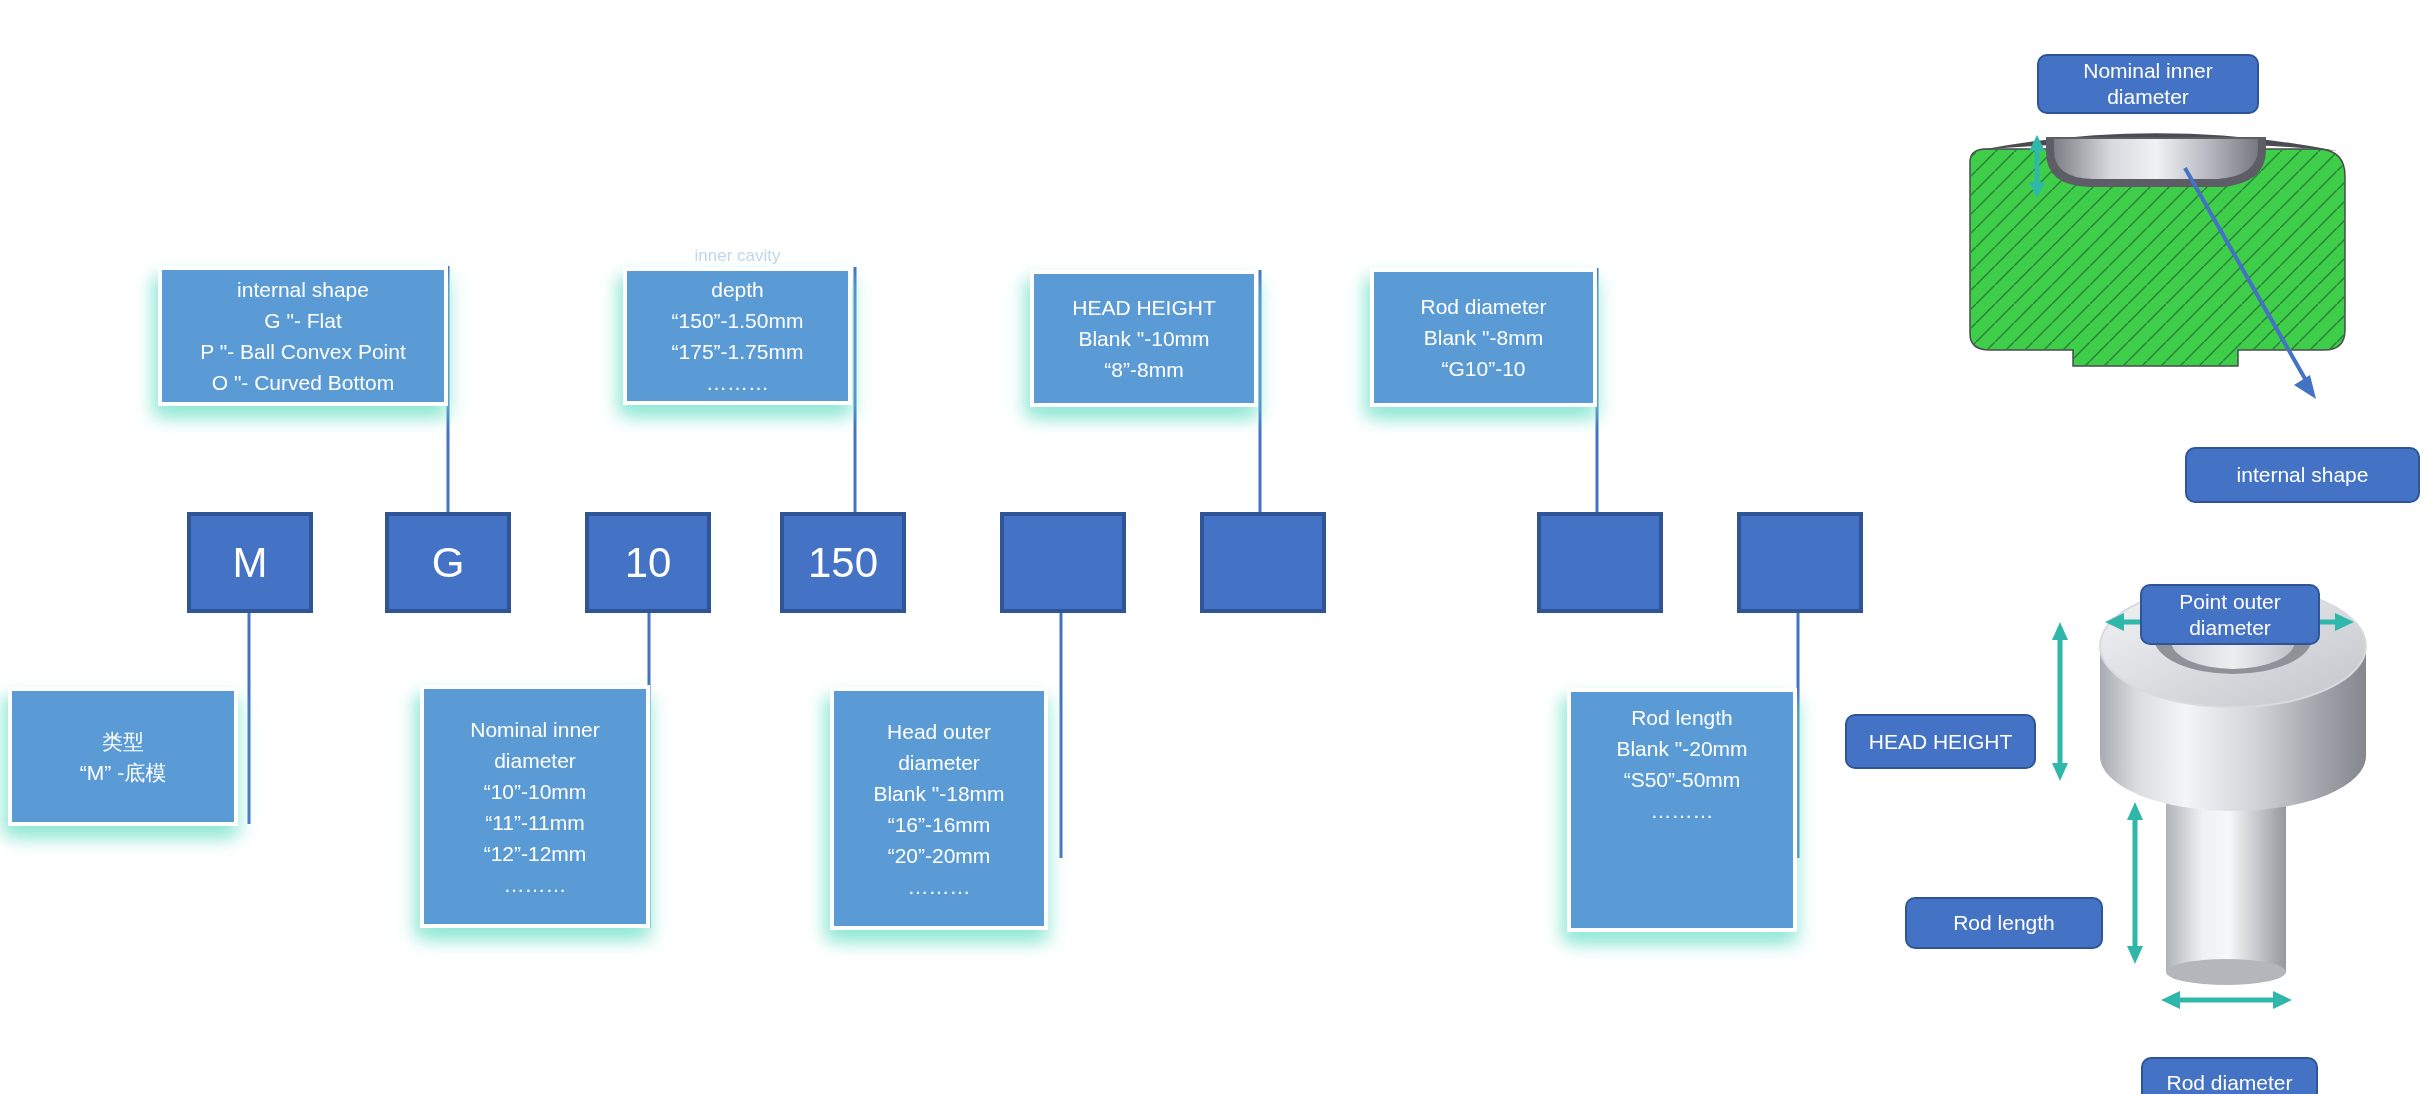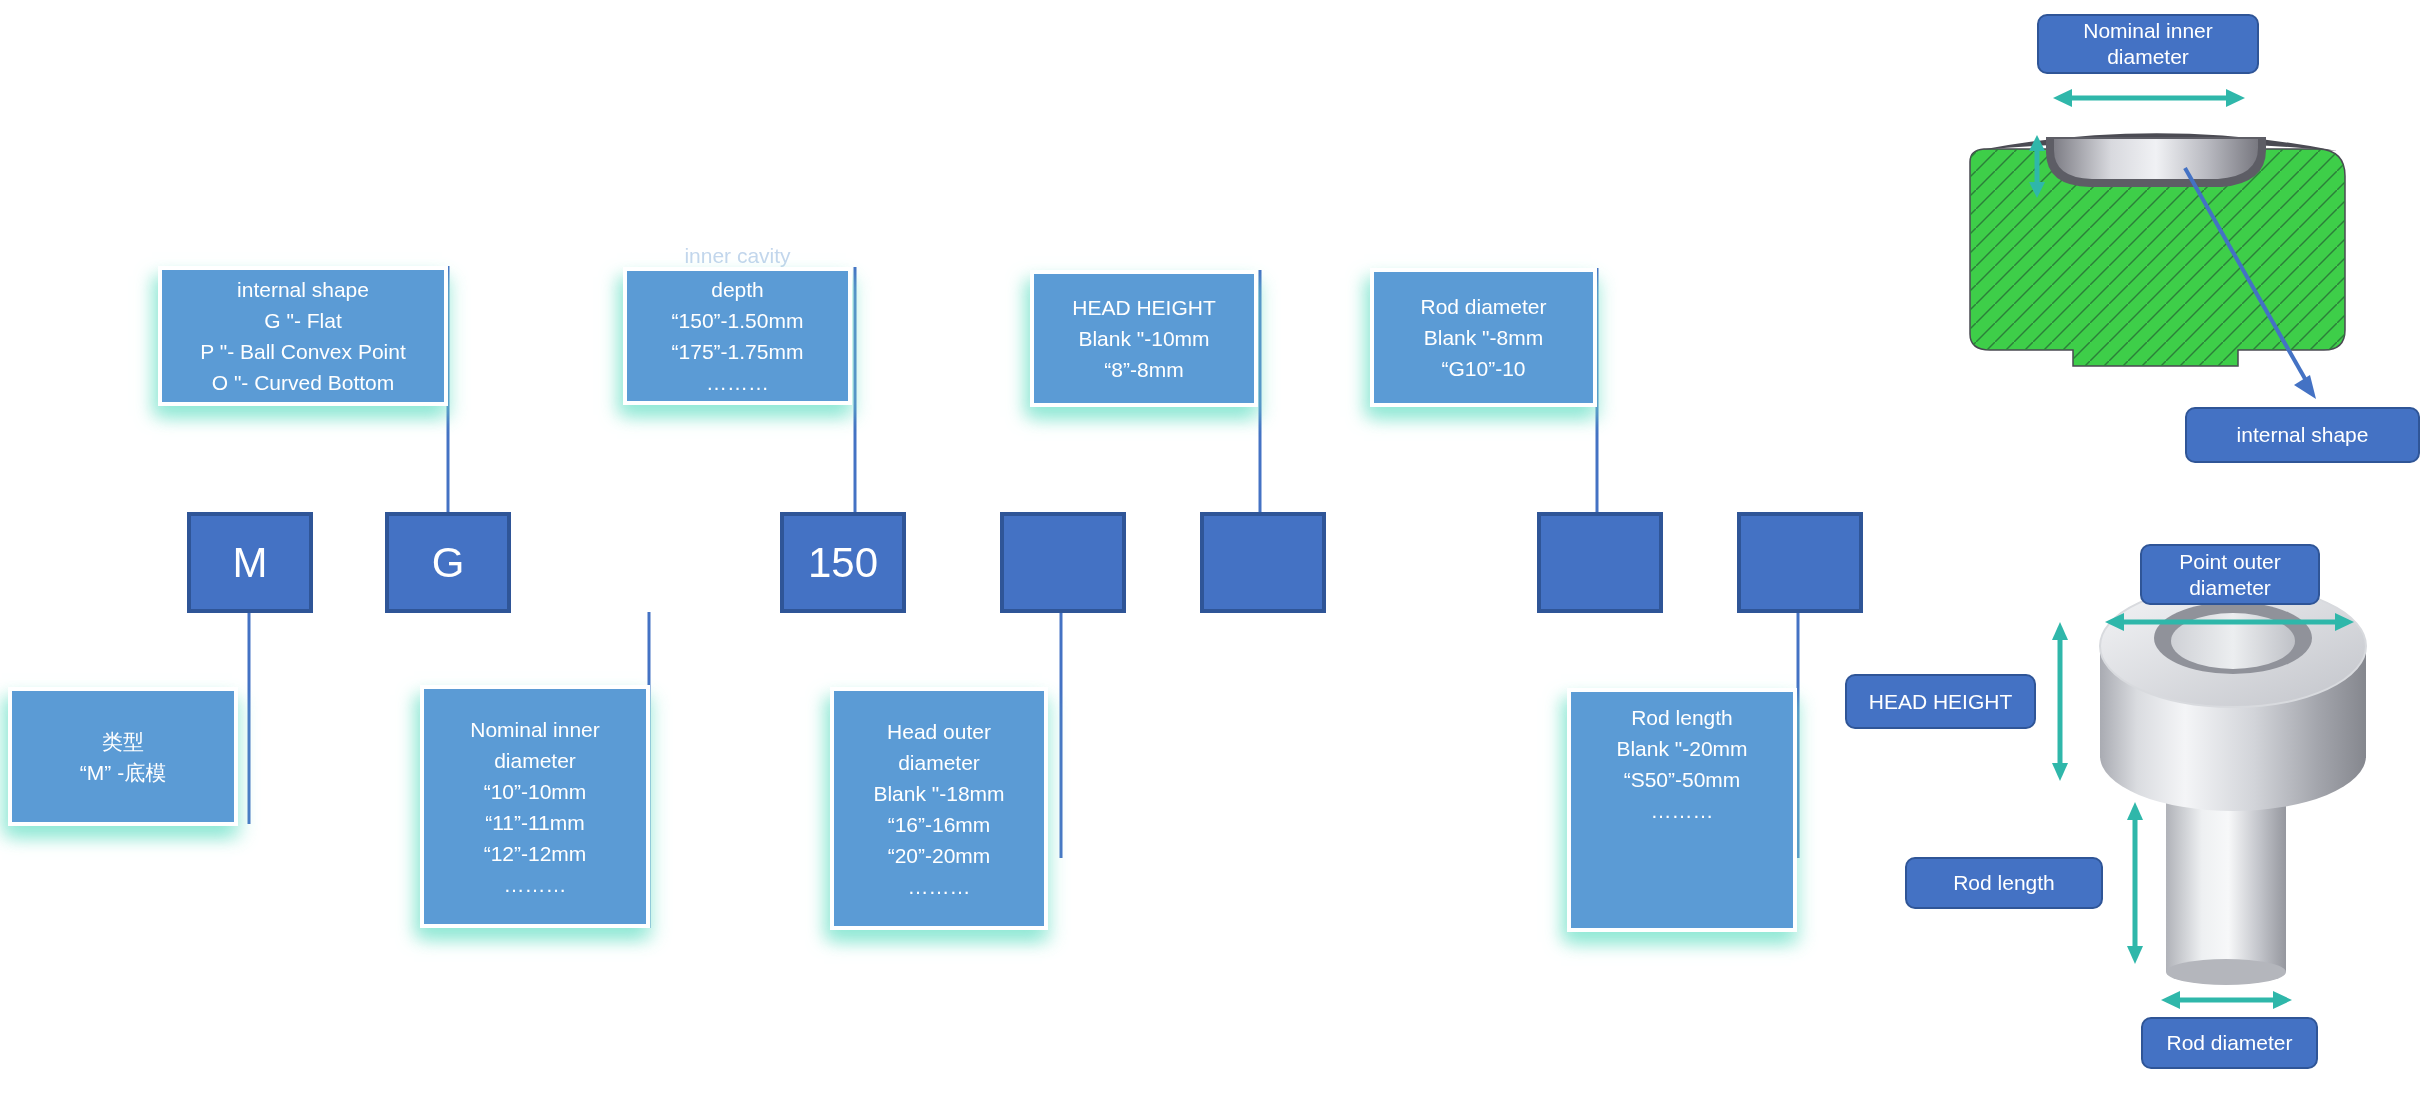--- a/index.html
+++ b/index.html
@@ -8,32 +8,32 @@
   svg#art{position:absolute;left:0;top:0;z-index:1;}
 
   
   .callout{position:absolute;z-index:3;background:#5B9BD5;border:4px solid #ffffff;
            box-sizing:border-box;color:#fff;display:flex;align-items:center;justify-content:center;
            text-align:center;font-size:21px;line-height:31px;
            box-shadow:-6px 10px 16px rgba(125,228,206,.75), 4px 12px 16px rgba(125,228,206,.45);}
   .callout span{white-space:pre-line;}
   .callout.top-align{align-items:flex-start;padding-top:10px;}
 
-  .ghost{position:absolute;z-index:2;color:#c3d6ec;font-size:21px;line-height:26px;
+  .ghost{position:absolute;z-index:2;color:#c3d6ec;font-size:17px;line-height:26px;
          text-align:center;overflow:hidden;}
 
   
   .code-box{position:absolute;z-index:3;width:126px;height:101px;background:#4472C4;
             border:4px solid #2F5597;box-sizing:border-box;color:#fff;display:flex;
             align-items:center;justify-content:center;font-size:42px;}
 
   
   .tag{position:absolute;z-index:4;background:#4472C4;border:2px solid #2F5597;border-radius:10px;
        box-sizing:border-box;color:#fff;display:flex;align-items:center;justify-content:center;
-       text-align:center;font-size:21px;line-height:26px;padding:4px 10px;}
+       text-align:center;font-size:21px;line-height:26px;padding:4px 10px;margin-top:40px;}
 </style>
 </head>
 <body>
 
 <div id="canvas">
 
   <svg id="art" width="2433" height="1094" viewBox="0 0 2433 1094">
     <defs>
       <pattern id="hatch" width="19" height="19" patternUnits="userSpaceOnUse">
         <path d="M-2,21 L21,-2" stroke="#2B8039" stroke-width="1.5"></path>
@@ -171,20 +171,23 @@
 Blank "-8mm
 “G10”-10</span>
   </div>
 
   <div class="code-box" style="left:187px;top:512px">
     <span>M</span>
   </div>
   <div class="code-box" style="left:385px;top:512px">
     <span>G</span>
   </div>
+  <div class="code-box" style="left:585px;top:512px">
+    <span>10</span>
+  </div>
   <div class="code-box" style="left:780px;top:512px">
     <span>150</span>
   </div>
   <div class="code-box" style="left:1000px;top:512px">
     <span></span>
   </div>
   <div class="code-box" style="left:1200px;top:512px">
     <span></span>
   </div>
   <div class="code-box" style="left:1537px;top:512px">

